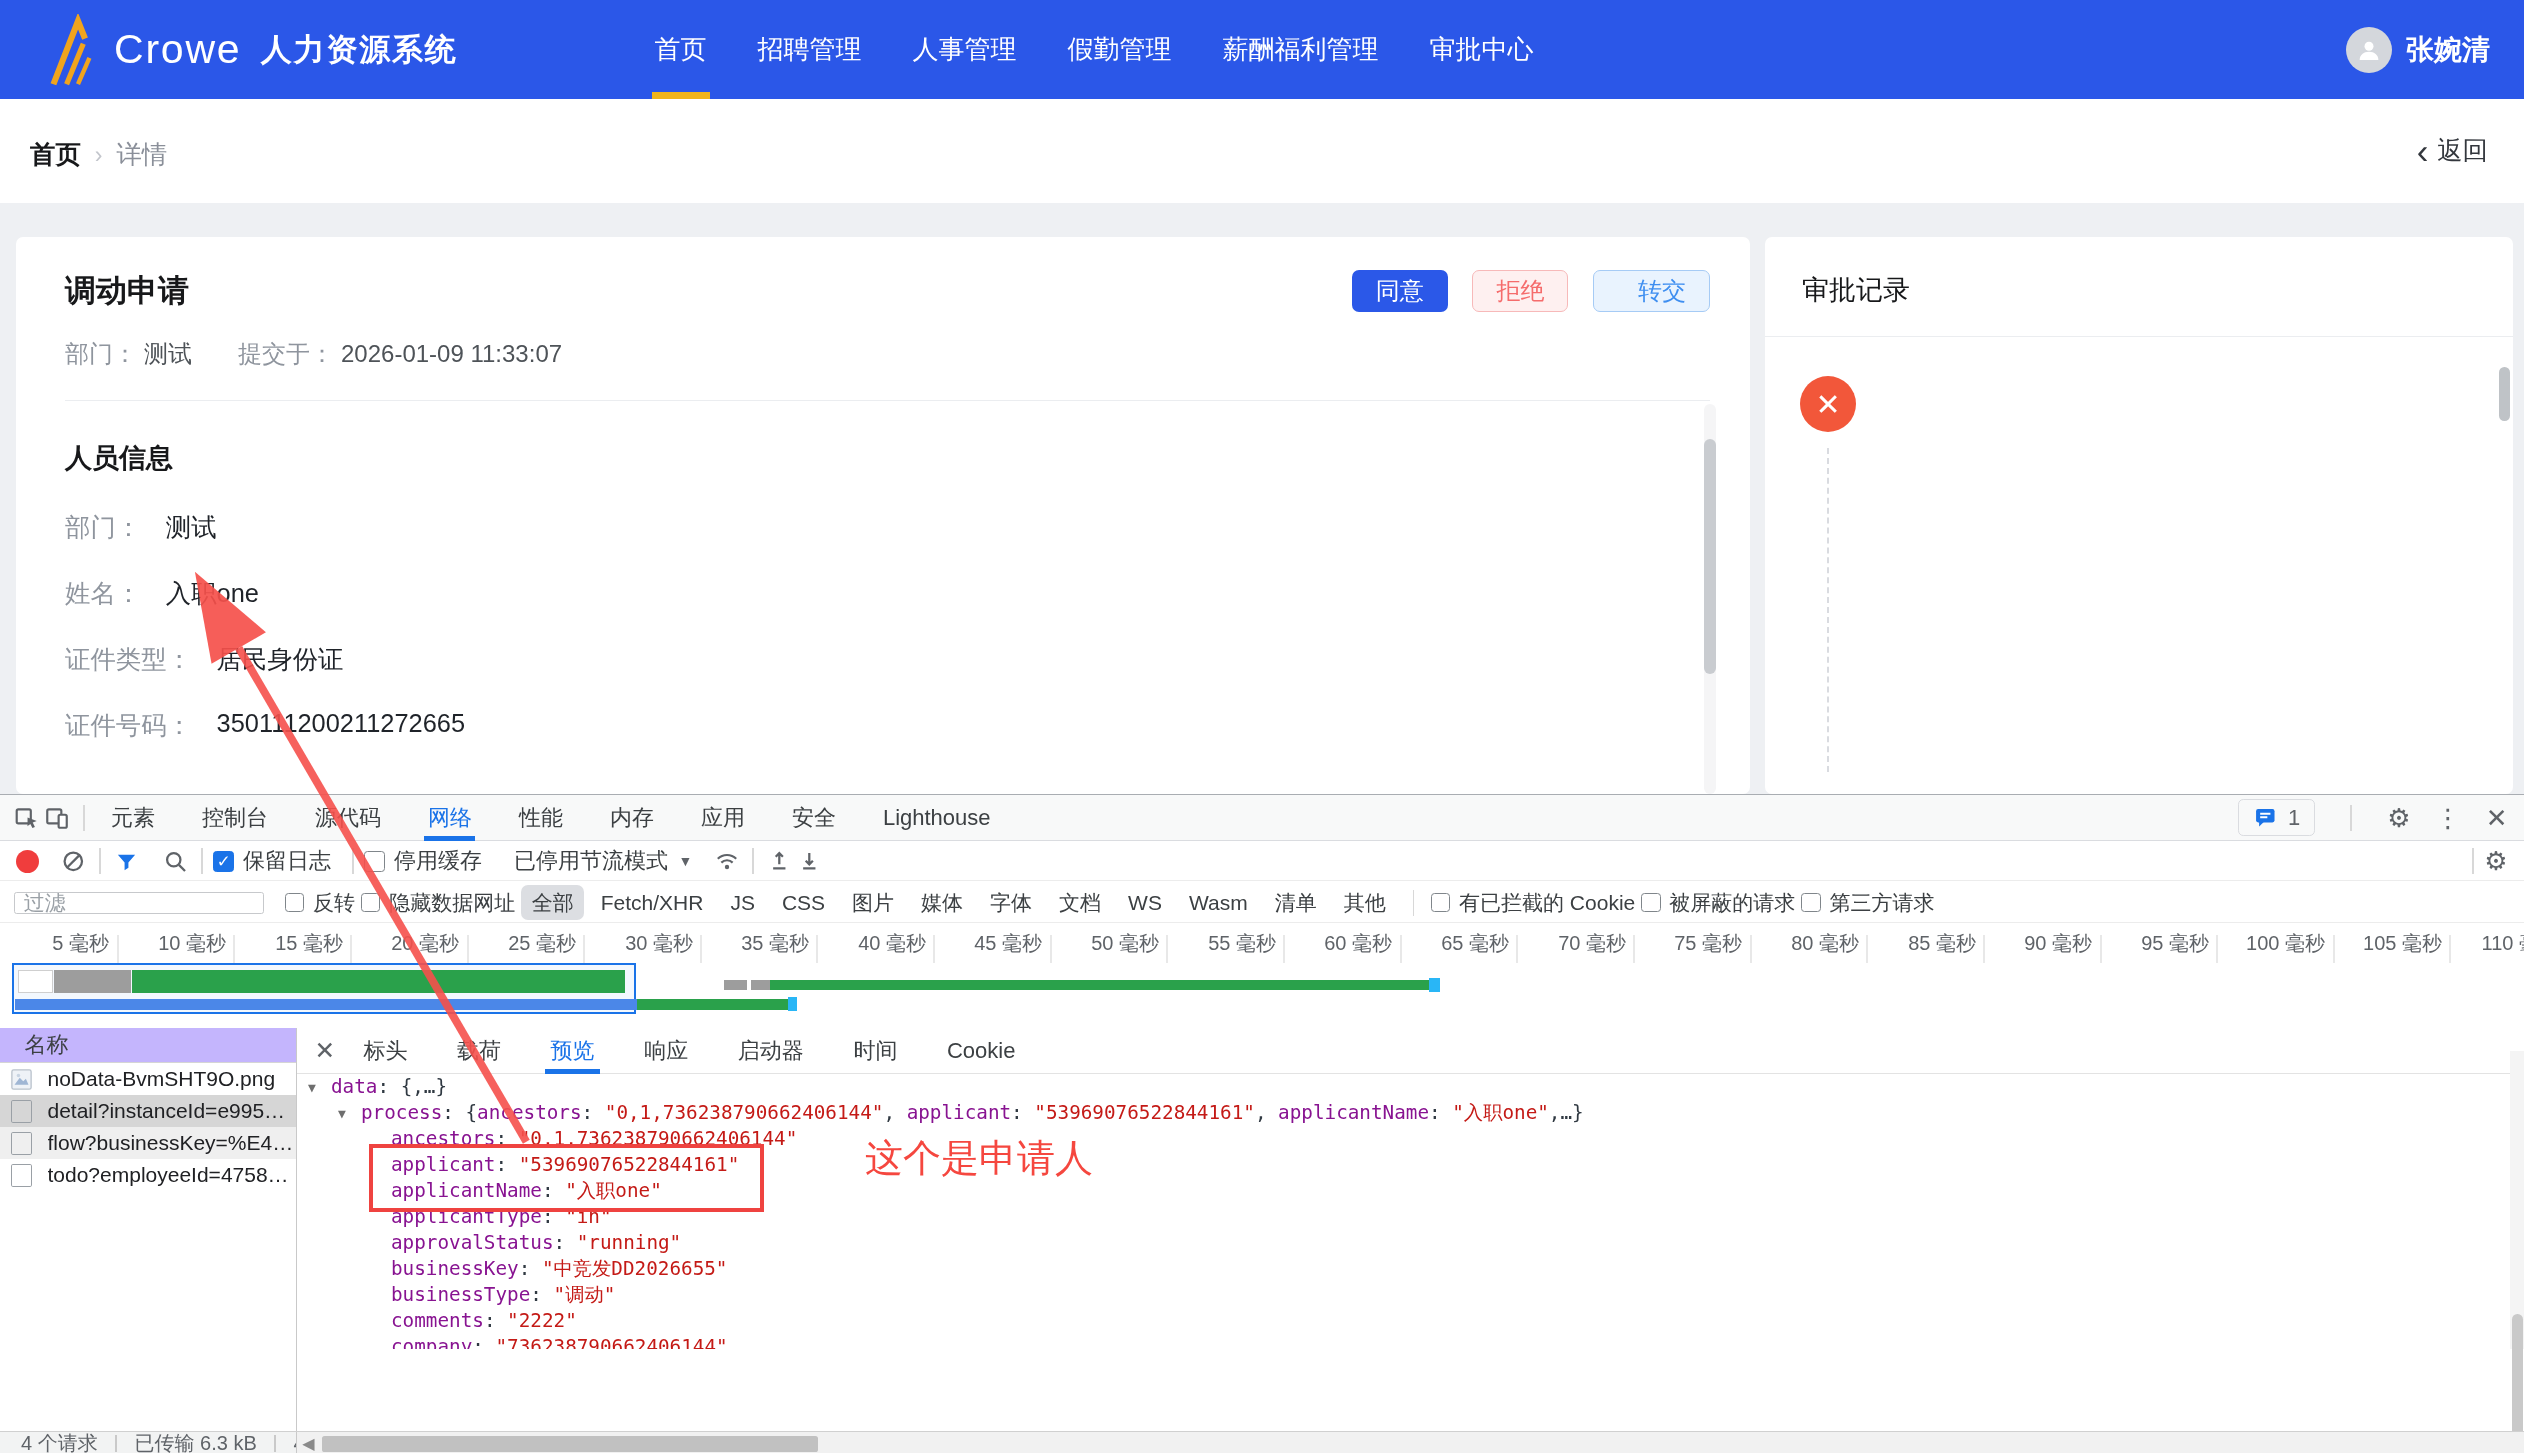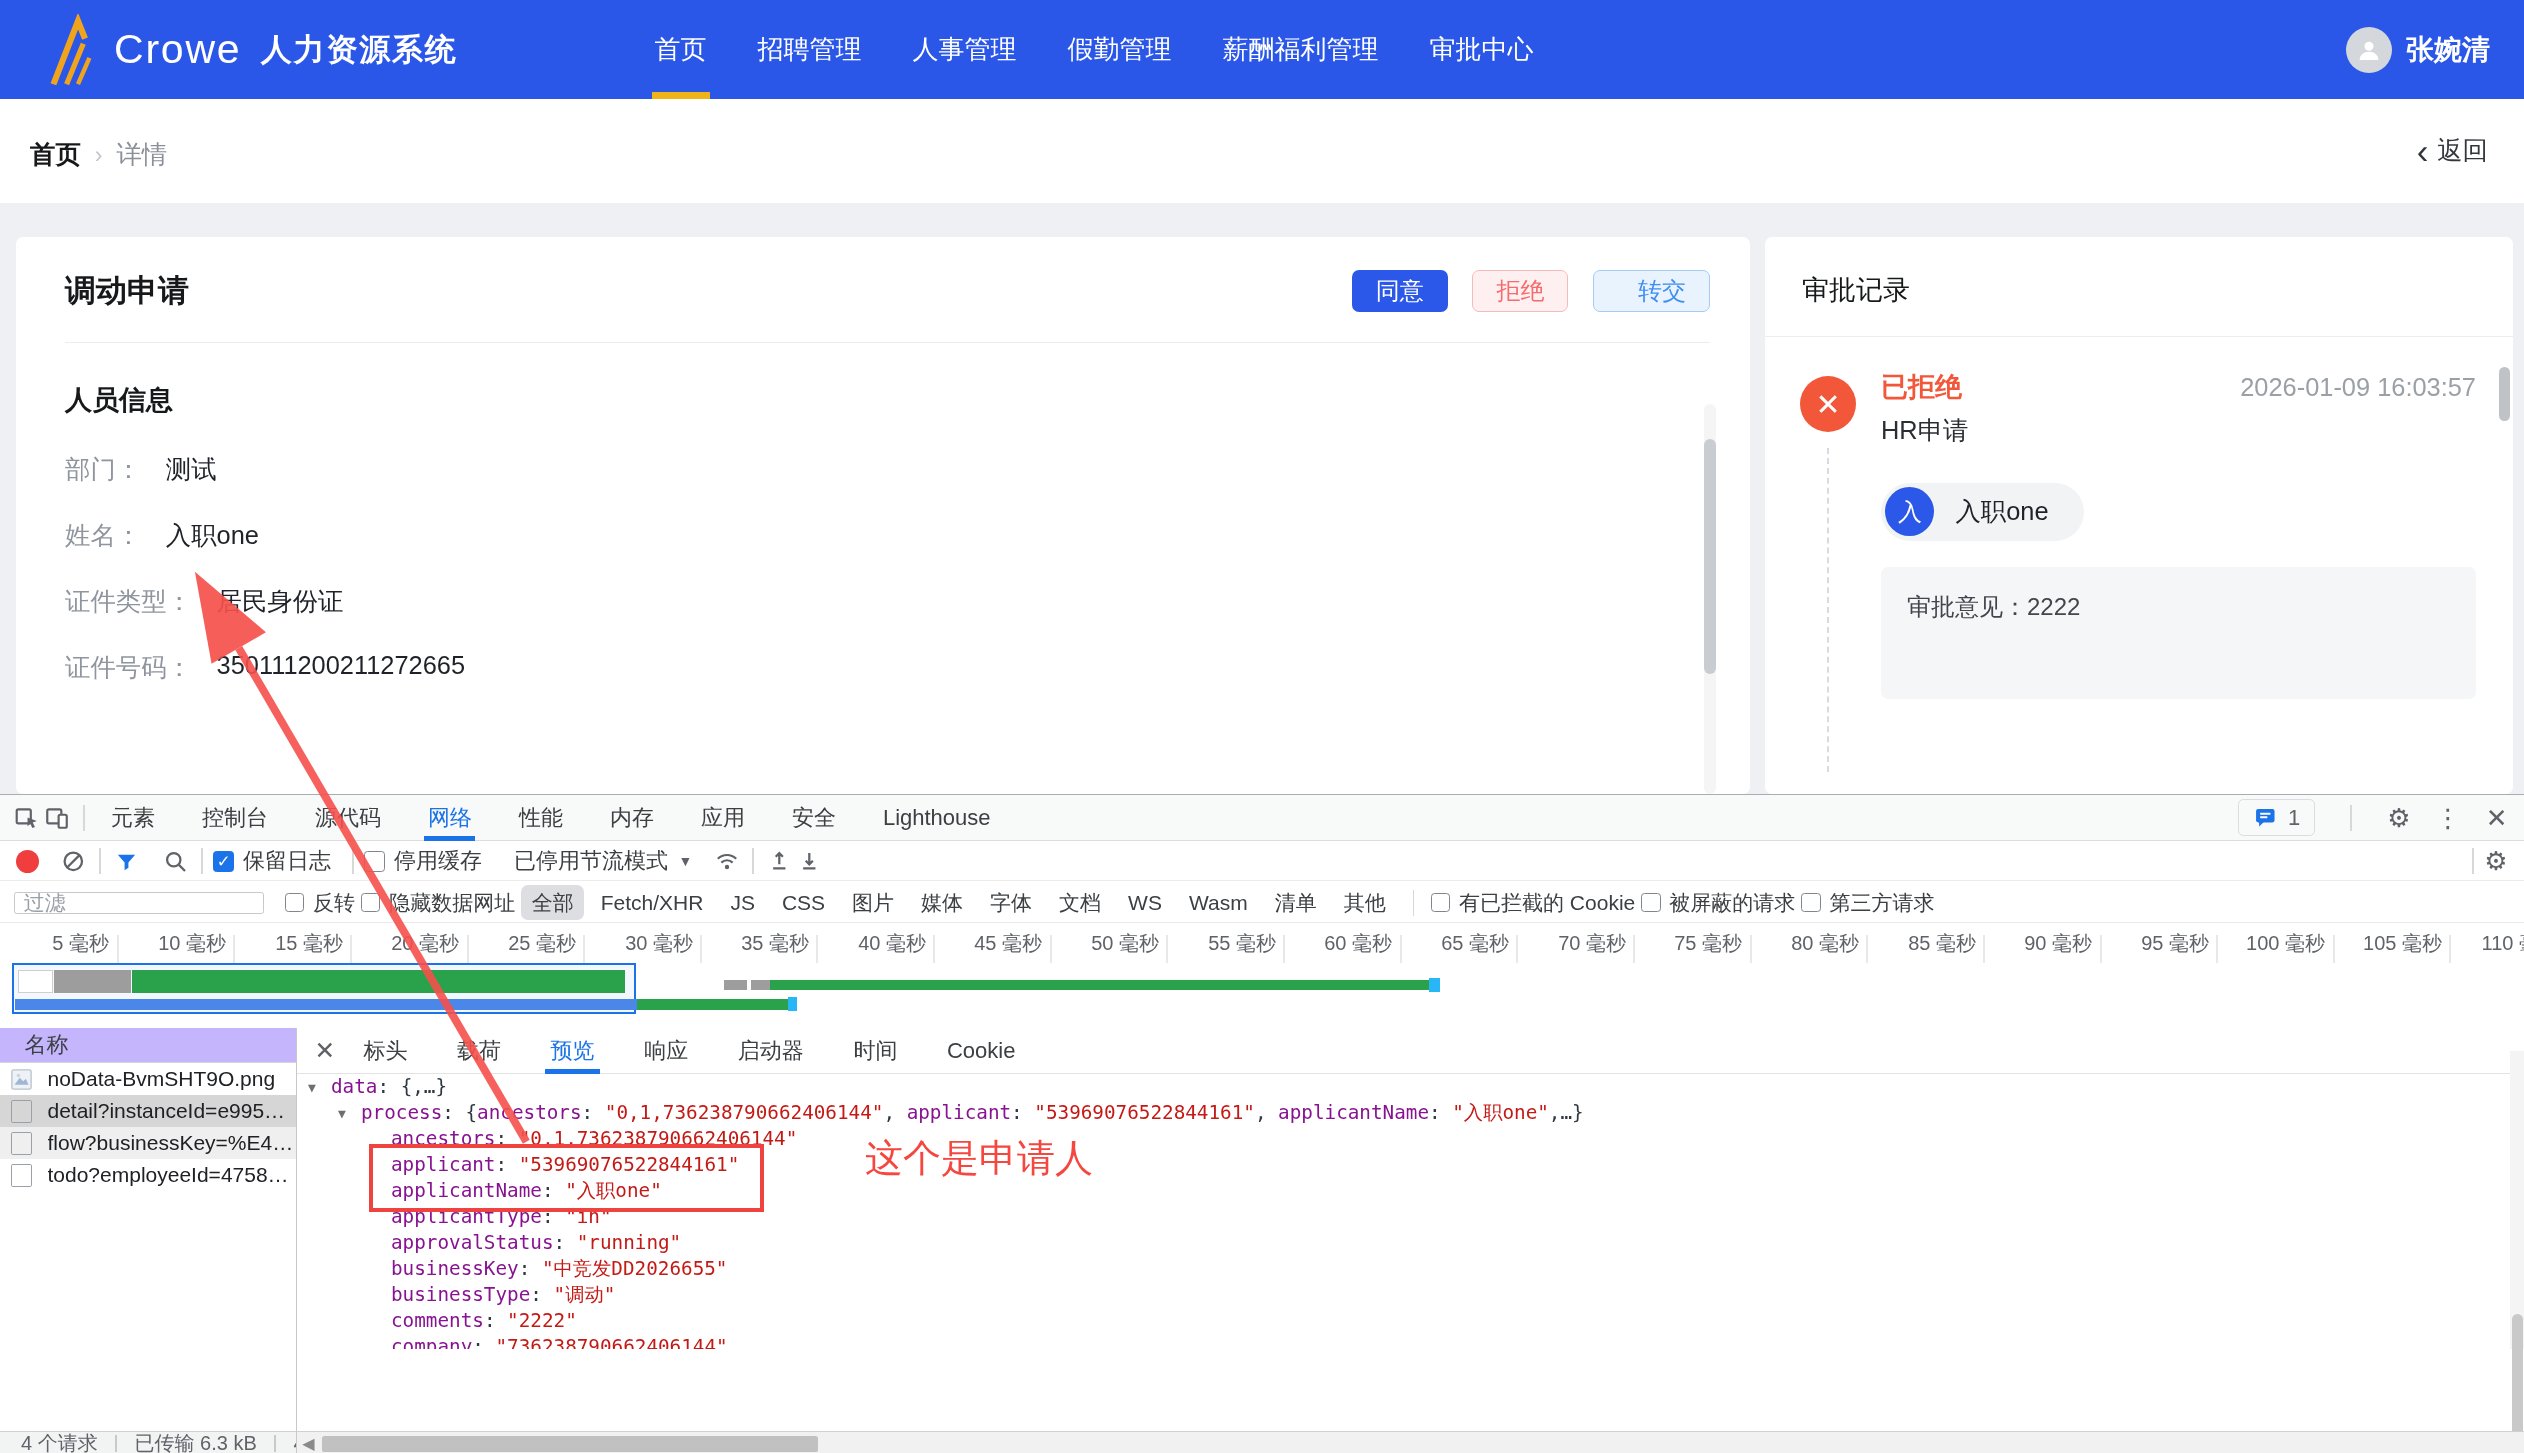--- a/index.html
+++ b/index.html
@@ -194,20 +194,24 @@
 <div id="main-card">
   <div id="mc-inner">
     <div id="mc-titlerow">
       <span id="mc-title">调动申请</span>
       <div id="mc-actions">
         <div class="btn" id="btn-approve">同意</div>
         <div class="btn" id="btn-reject">拒绝</div>
         <div class="btn" id="btn-forward">转交</div>
       </div>
     </div>
+    <div id="mc-meta">
+      <span><span class="meta-label">部门：</span><span class="meta-value">测试</span></span>
+      <span><span class="meta-label">提交于：</span><span class="meta-value">2026-01-09 11:33:07</span></span>
+    </div>
     <div id="mc-divider"></div>
     <div id="mc-section">人员信息</div>
     <div id="fields">
         <div class="field-row">
           <span class="field-label">部门：</span>
           <span class="field-value">测试</span>
         </div>
         <div class="field-row">
           <span class="field-label">姓名：</span>
           <span class="field-value">入职one</span>
@@ -225,34 +229,20 @@
   <div id="mc-scroll-track"></div>
   <div id="mc-scroll-thumb"></div>
 </div>
 
 <div id="side-card">
   <div id="sc-title">审批记录</div>
   <div id="sc-divider"></div>
   <div id="record">
     <div id="rec-circle">✕</div>
     <div id="rec-dash"></div>
-    <div id="rec-content">
-      <div id="rec-statusrow">
-        <span id="rec-status">已拒绝</span>
-        <span id="rec-time">2026-01-09 16:03:57</span>
-      </div>
-      <div id="rec-node">HR申请</div>
-      <div id="rec-pill">
-        <span id="rec-pill-avatar">入</span>
-        <span id="rec-pill-name">入职one</span>
-      </div>
-      <div id="rec-comment">
-        <span>审批意见：</span><span>2222</span>
-      </div>
-    </div>
   </div>
   <div id="sc-scroll-thumb"></div>
 </div>
 
 <div id="devtools">
 
   <div id="dt-tabbar">
     <div class="dt-icon" style="margin-left:12.3px">
       <svg width="26" height="26" viewBox="0 0 24 24" fill="none" stroke="#5f6368" stroke-width="2">
           <rect x="2.5" y="4" width="13" height="13" rx="1.5"></rect>

